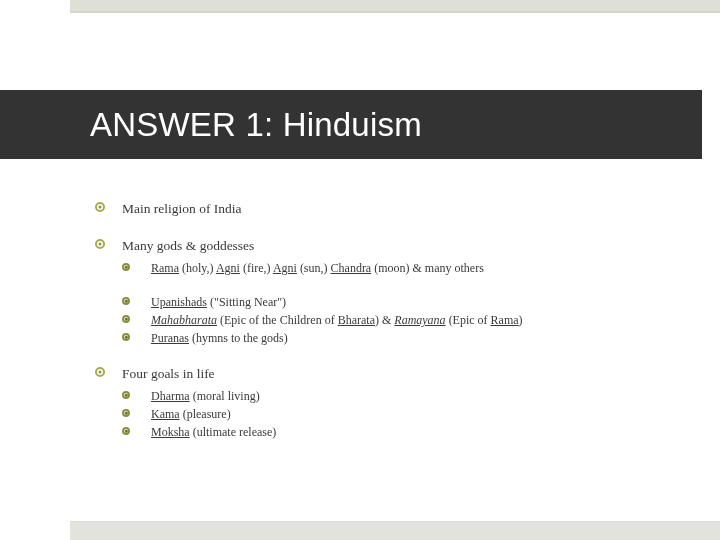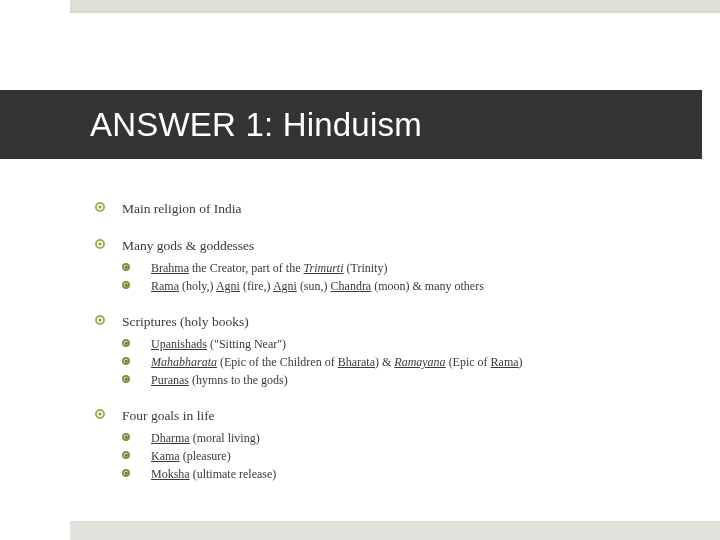--- a/index.html
+++ b/index.html
@@ -205,37 +205,25 @@
           <span class="l1-bullet">
             <span class="glyph-l1"></span>
           </span>
           <span class="l1-text">Many gods &amp; goddesses</span>
         </div>
         <div class="sub-list">
           <div class="l2-row">
             <span class="l2-bullet">
               <span class="glyph-l2"></span>
             </span>
-            <span class="l2-text"><span class="u">Brahma</span><span> the Creator, part of the </span><span class="ui">Trimurti</span><span> (Trinity)</span></span>
-          </div>
-          <div class="l2-row">
-            <span class="l2-bullet">
-              <span class="glyph-l2"></span>
-            </span>
             <span class="l2-text"><span class="u">Rama</span><span> (holy,) </span><span class="u">Agni</span><span> (fire,) </span><span class="u">Agni</span><span> (sun,) </span><span class="u">Chandra</span><span> (moon) &amp; many others</span></span>
           </div>
         </div>
       </div>
       <div class="group">
-        <div class="l1-row">
-          <span class="l1-bullet">
-            <span class="glyph-l1"></span>
-          </span>
-          <span class="l1-text">Scriptures (holy books)</span>
-        </div>
         <div class="sub-list">
           <div class="l2-row">
             <span class="l2-bullet">
               <span class="glyph-l2"></span>
             </span>
             <span class="l2-text"><span class="u">Upanishads</span><span> ("Sitting Near")</span></span>
           </div>
           <div class="l2-row">
             <span class="l2-bullet">
               <span class="glyph-l2"></span>

